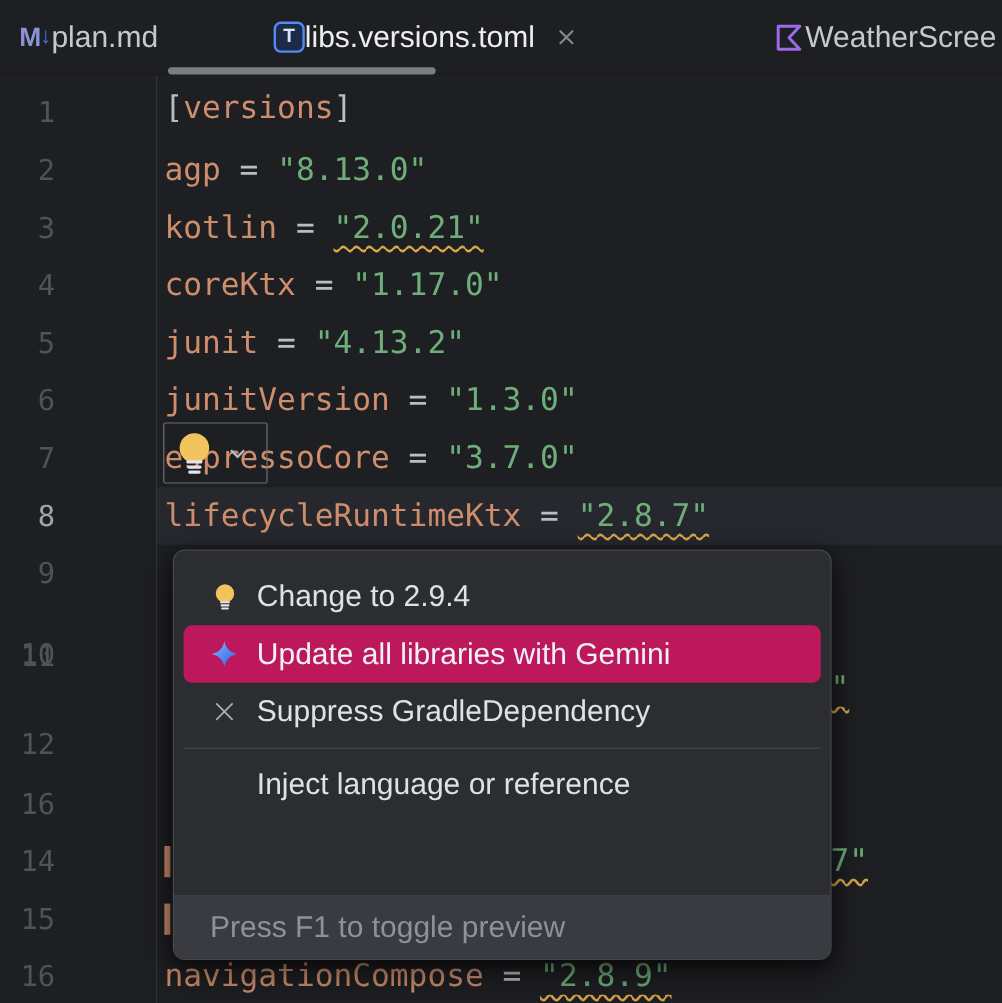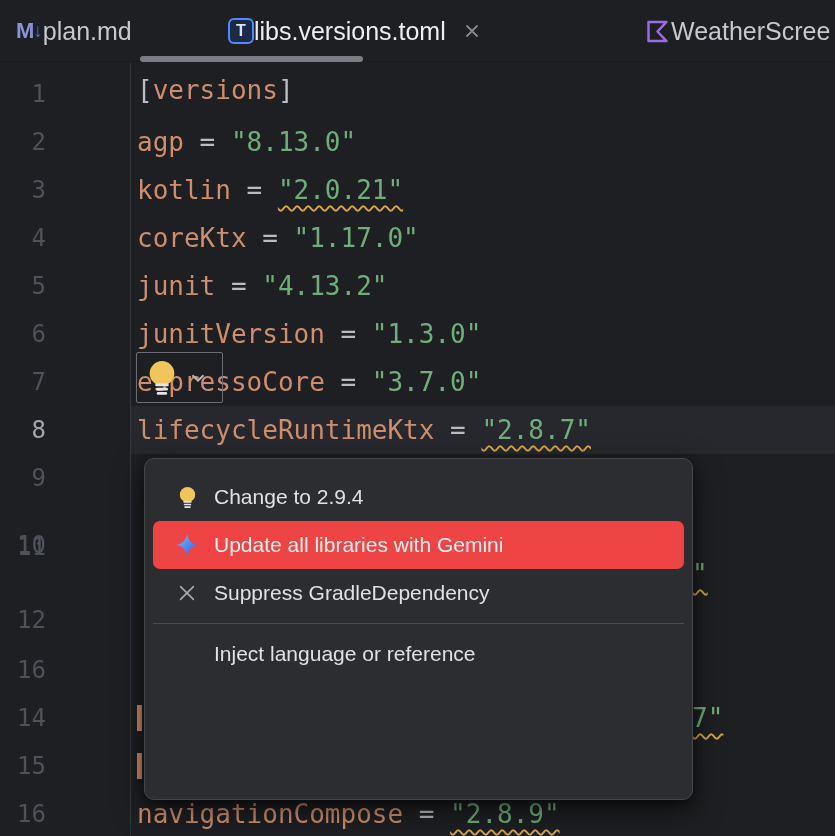--- a/index.html
+++ b/index.html
@@ -49,22 +49,22 @@
 
   
   .popup { position:absolute; left:144px; top:458px; width:549px; height:342px;
            background:#2B2D30; border:1px solid #46484D; border-radius:10px;
            box-shadow:0 10px 30px rgba(0,0,0,.55), 0 3px 10px rgba(0,0,0,.4); }
   .popup-items { padding-top:14px; }
   .pitem { height:48px; margin:0 8px; border-radius:7px; display:flex; align-items:center;
            padding-left:22px; cursor:default; }
   .pitem .picon { width:24px; height:24px; display:flex; align-items:center; justify-content:center;
                   flex:none; }
-  .pitem .plabel { margin-left:15px; font-size:21px; color:#DFE1E5; white-space:nowrap; }
-  .pitem.selected { background:#ef4444; }
+  .pitem .plabel { margin-left:15px; font-size:25px; color:#DFE1E5; white-space:nowrap; }
+  .pitem.selected { background:#be185d; }
   .pitem.selected .plabel { color:#F0F1F3; }
   .pdivider { height:1px; background:#484A4F; margin:6px 8px; }
   .pfooter { position:absolute; left:0; bottom:0; width:547px; height:53px; background:#393B40;
              border-top:1px solid #46484D; border-radius:0 0 9px 9px; display:flex; align-items:center;
              padding-left:30px; }
   .pfooter span { font-size:25px; color:#8E9197; }
 </style>
 </head>
 <body>
 
@@ -203,15 +203,18 @@
 
       <div class="pdivider"></div>
 
       <div class="pitem">
         <span class="picon"></span>
         <span class="plabel">Inject language or reference</span>
       </div>
 
     </div>
 
+    <div class="pfooter">
+      <span>Press F1 to toggle preview</span>
+    </div>
   </div>
 
 </div>
 
 </body></html>

